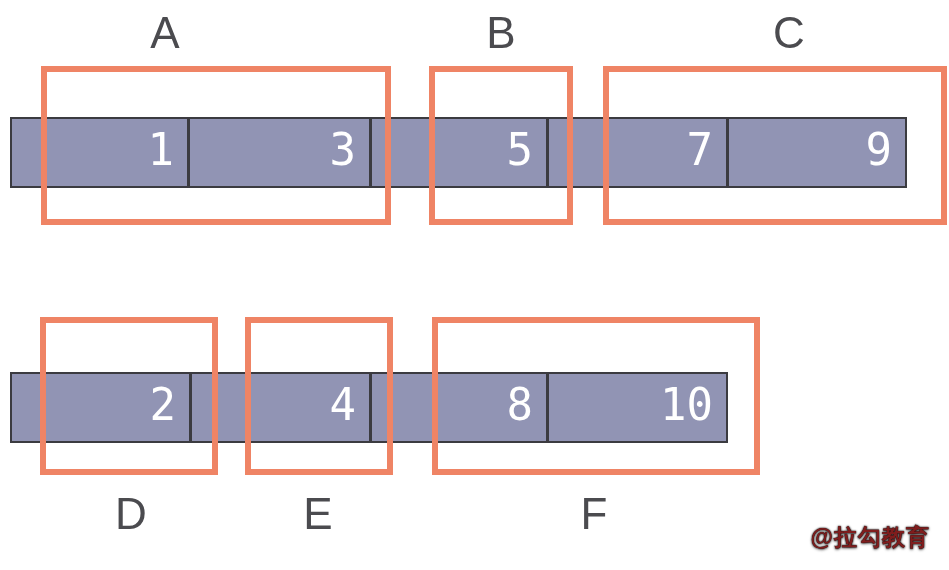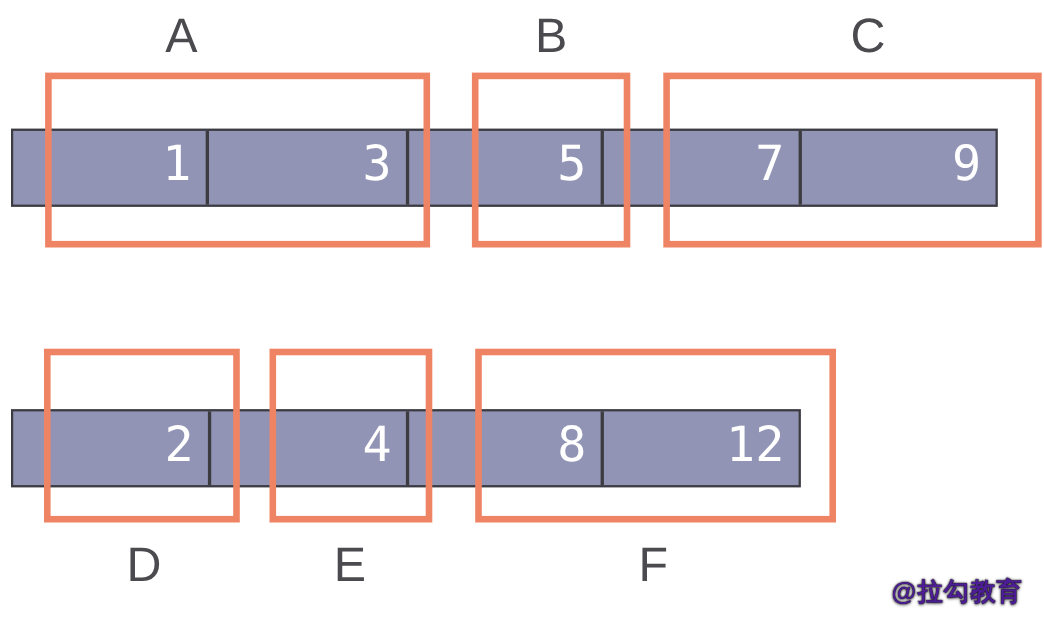--- a/index.html
+++ b/index.html
@@ -26,21 +26,21 @@
     position:absolute; border:6px solid #ef8465;
     box-sizing:border-box; background:transparent; z-index:5;
   }
   .glabel {
     position:absolute; transform:translateX(-50%);
     font-size:44px; line-height:1; color:#4b4b4f;
     font-family:"Liberation Sans", sans-serif; z-index:6;
   }
   .watermark {
     position:absolute; z-index:7;
-    color:#4c1d95; font-weight:bold; font-size:23px; line-height:1.2;
+    color:#7f1d1d; font-weight:bold; font-size:23px; line-height:1.2;
     font-family:"Liberation Sans", sans-serif;
     text-shadow: 0 0 1px rgba(0,0,0,0.9), 0 0 2px rgba(0,0,0,0.85),
                  0 1px 3px rgba(0,0,0,0.6);
     letter-spacing:1px;
   }
 </style>
 </head>
 <body>
 
 <div class="canvas">
@@ -75,21 +75,21 @@
     <div class="seg divided" style="width:180px;">
       <span class="num">2</span>
     </div>
     <div class="seg divided" style="width:180px;">
       <span class="num">4</span>
     </div>
     <div class="seg divided" style="width:177px;">
       <span class="num">8</span>
     </div>
     <div class="seg last">
-      <span class="num">12</span>
+      <span class="num">10</span>
     </div>
   </div>
 
   <div class="gbox" style="left:40px;  top:317px; width:178px; height:158px;"></div>
   <div class="gbox" style="left:245px; top:317px; width:148px; height:158px;"></div>
   <div class="gbox" style="left:432px; top:317px; width:328px; height:158px;"></div>
 
   <div class="glabel" style="left:131px; top:492px;">D</div>
   <div class="glabel" style="left:318px; top:492px;">E</div>
   <div class="glabel" style="left:594px; top:492px;">F</div>

